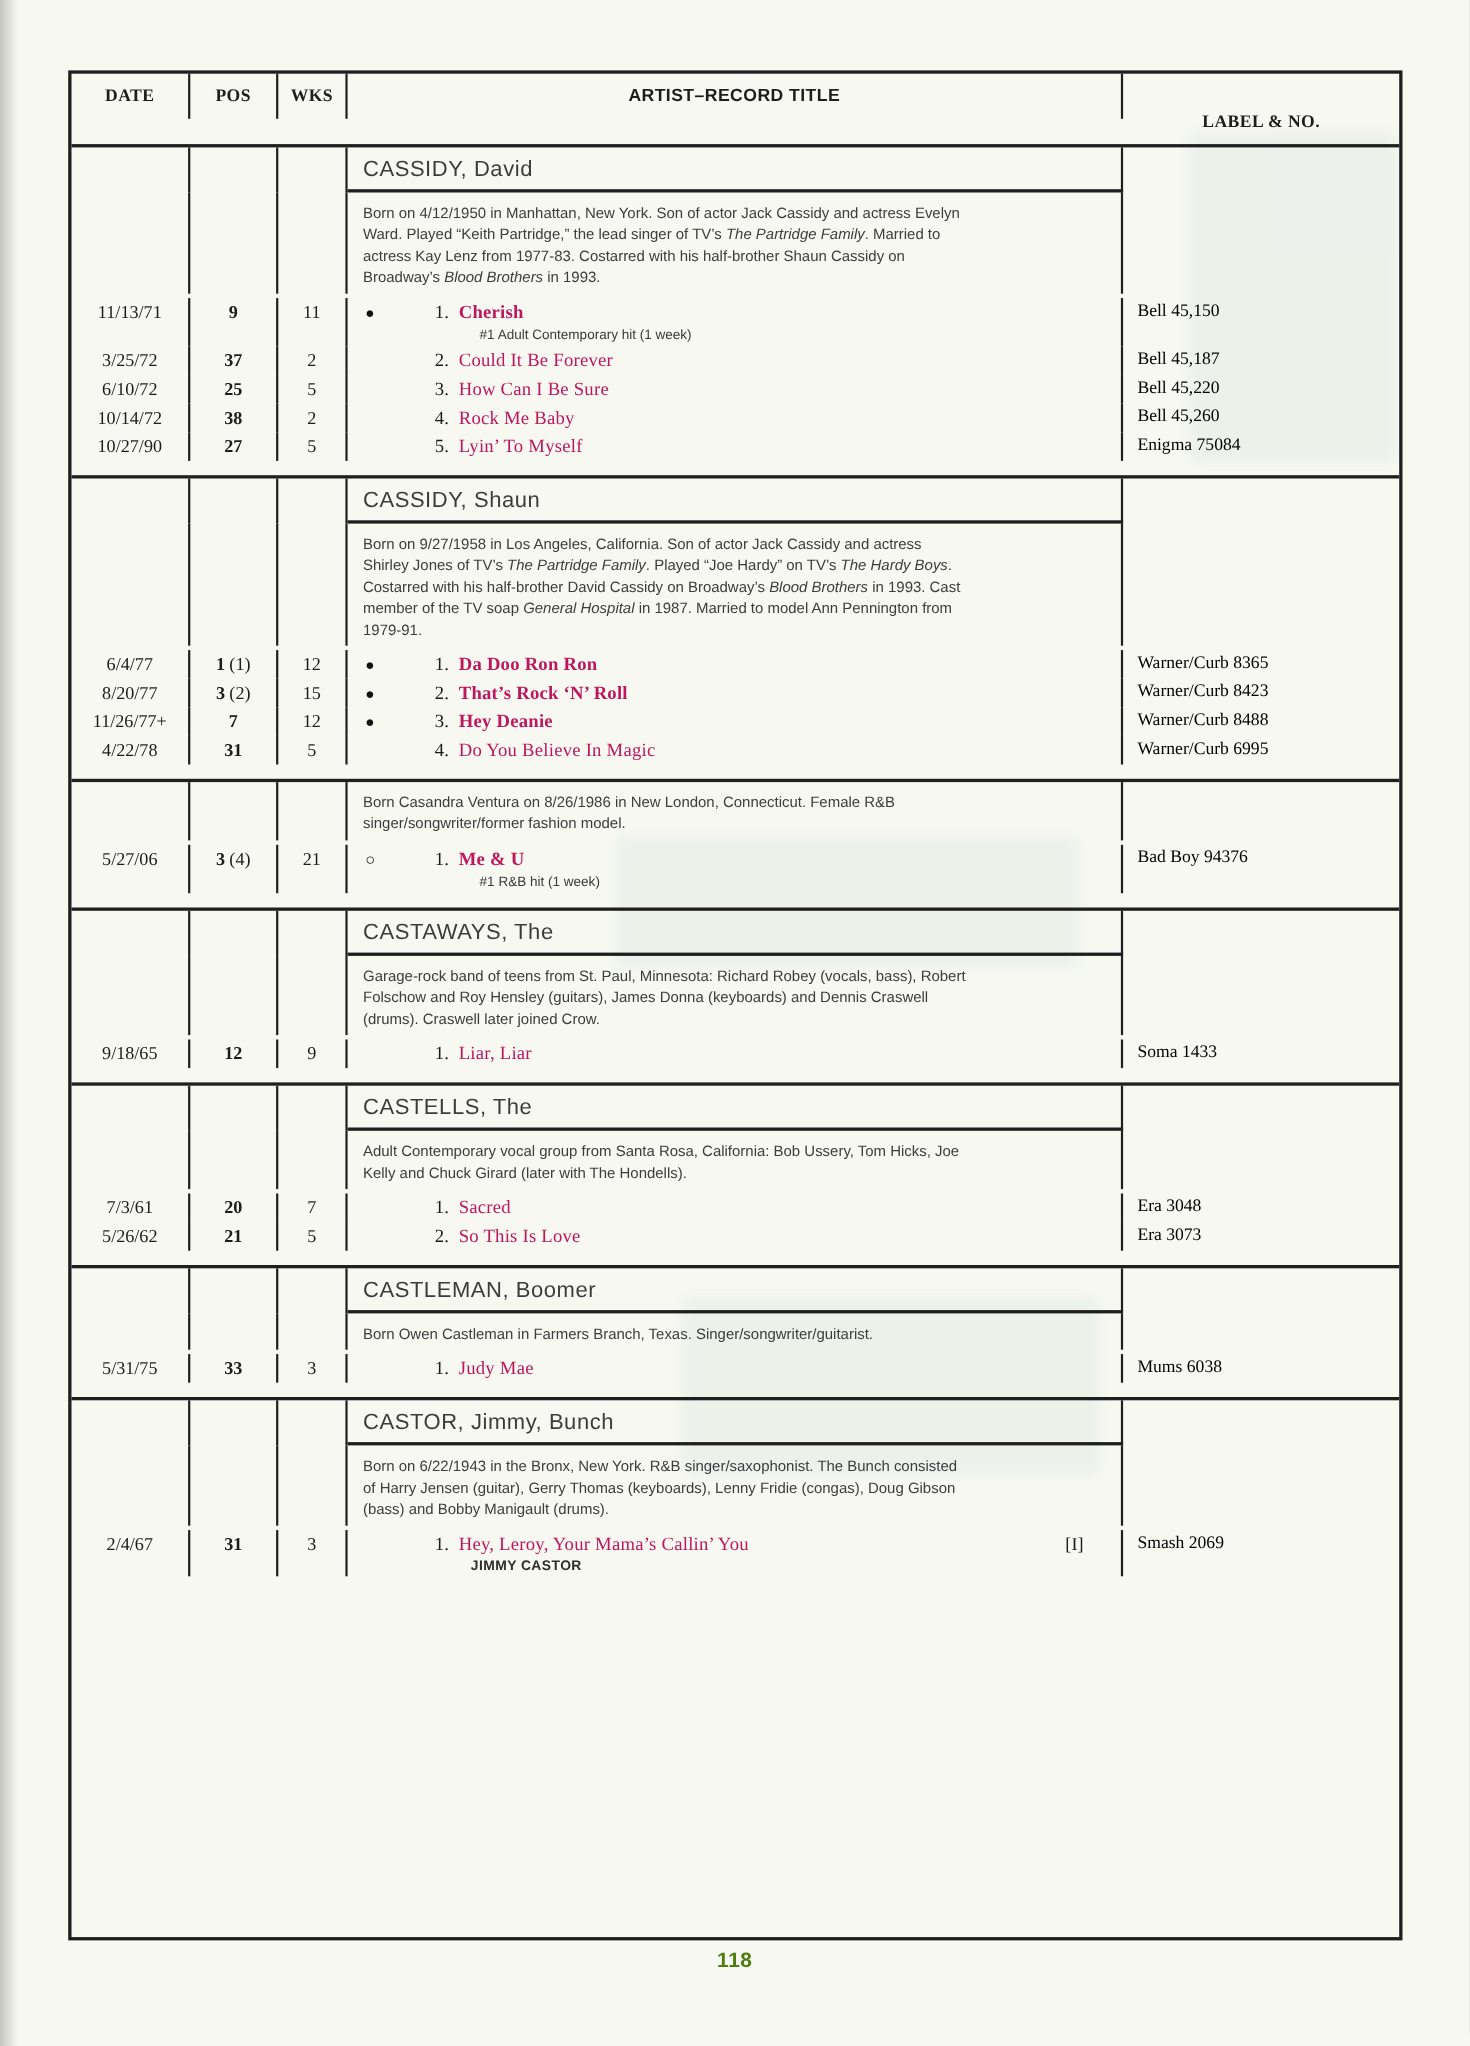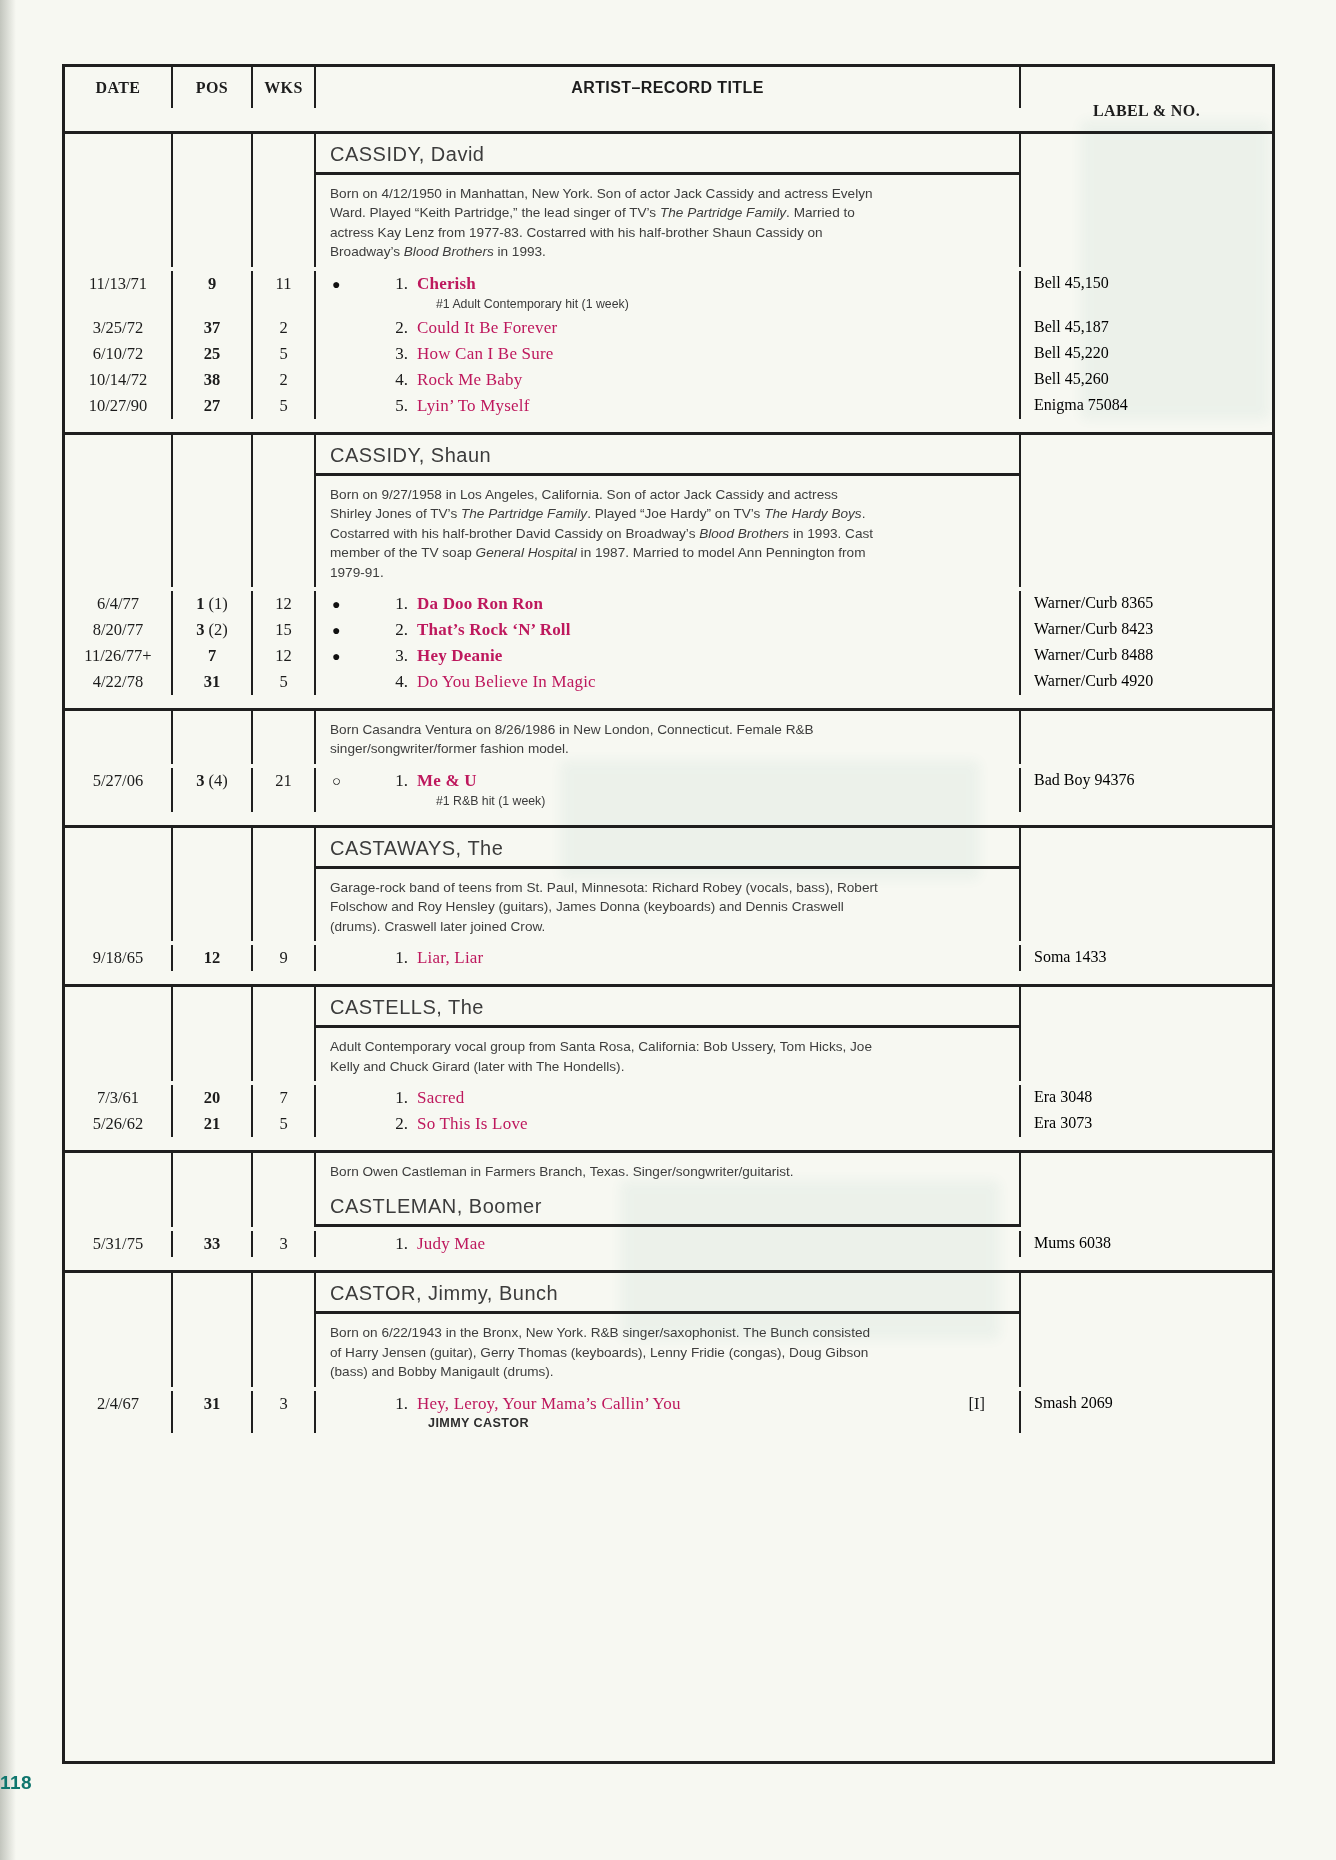--- a/index.html
+++ b/index.html
@@ -53,22 +53,22 @@
     font-family:"Liberation Serif",serif;font-size:17px;color:#1a1a1a;}
   .song-title{font-family:"Liberation Serif",serif;font-size:17px;color:#be185d;letter-spacing:.2px;}
   .song-title.bold{font-weight:bold;}
   .marker{margin-left:auto;font-family:"Liberation Serif",serif;font-size:16.5px;color:#1a1a1a;padding-right:26px;}
   .song-note{font-size:12.3px;color:#3a3a3a;margin:3px 0 1px 120px;}
   .song-subtitle{font-size:12.6px;font-weight:bold;color:#2d2d2d;margin:2px 0 0 112px;letter-spacing:.4px;}
   .c-label{font-family:"Liberation Serif",serif;font-size:16px;color:#000000;padding-left:13px;text-align:left;}
   .filler{height:255px;}
 
   .page-number{
-    position:absolute;left:0;width:1336px;top:1772px;
-    font-size:19px;font-weight:bold;color:#0f766e;letter-spacing:.5px;
+    position:absolute;left:0;width:1336px;top:1772px;text-align:center;
+    font-size:19px;font-weight:bold;color:#4d7c0f;letter-spacing:.5px;
   }
 </style>
 </head>
 <body>
 
 <div class="page">
   <div class="scan-edge"></div>
   <div class="bleed" style="left:1080px;top:120px;width:190px;height:300px;"></div>
   <div class="bleed" style="left:560px;top:760px;width:420px;height:120px;"></div>
   <div class="bleed" style="left:620px;top:1180px;width:380px;height:160px;"></div>
@@ -233,21 +233,21 @@
               <div class="cell c-date"><span>4/22/78</span></div>
               <div class="cell c-pos"><span class="pos-main">31</span></div>
               <div class="cell c-wks"><span>5</span></div>
               <div class="cell c-title">
                 <div class="song-line">
                   <span class="cert"></span>
                   <span class="num">4.</span>
                   <span class="song-title">Do You Believe In Magic</span>
                 </div>
               </div>
-              <div class="cell c-label"><span>Warner/Curb 4920</span></div>
+              <div class="cell c-label"><span>Warner/Curb 6995</span></div>
             </div>
           </div>
         </div>
         <div class="section">
           <div class="row bio-row">
             <div class="cell c-date"></div>
             <div class="cell c-pos"></div>
             <div class="cell c-wks"></div>
             <div class="cell c-title">
               <div class="bio">Born Casandra Ventura on 8/26/1986 in New London, Connecticut. Female R&amp;B singer/songwriter/former fashion model.</div>
@@ -348,35 +348,35 @@
                   <span class="cert"></span>
                   <span class="num">2.</span>
                   <span class="song-title">So This Is Love</span>
                 </div>
               </div>
               <div class="cell c-label"><span>Era 3073</span></div>
             </div>
           </div>
         </div>
         <div class="section">
+          <div class="row artist-row">
+            <div class="cell c-date"></div>
+            <div class="cell c-pos"></div>
+            <div class="cell c-wks"></div>
+            <div class="cell c-title">
+              <div class="artist-name">CASTLEMAN, Boomer</div>
+            </div>
+            <div class="cell c-label"></div>
+          </div>
           <div class="row bio-row">
             <div class="cell c-date"></div>
             <div class="cell c-pos"></div>
             <div class="cell c-wks"></div>
             <div class="cell c-title">
               <div class="bio">Born Owen Castleman in Farmers Branch, Texas. Singer/songwriter/guitarist.</div>
-            </div>
-            <div class="cell c-label"></div>
-          </div>
-          <div class="row artist-row">
-            <div class="cell c-date"></div>
-            <div class="cell c-pos"></div>
-            <div class="cell c-wks"></div>
-            <div class="cell c-title">
-              <div class="artist-name">CASTLEMAN, Boomer</div>
             </div>
             <div class="cell c-label"></div>
           </div>
           <div class="songs">
             <div class="row song-row">
               <div class="cell c-date"><span>5/31/75</span></div>
               <div class="cell c-pos"><span class="pos-main">33</span></div>
               <div class="cell c-wks"><span>3</span></div>
               <div class="cell c-title">
                 <div class="song-line">

